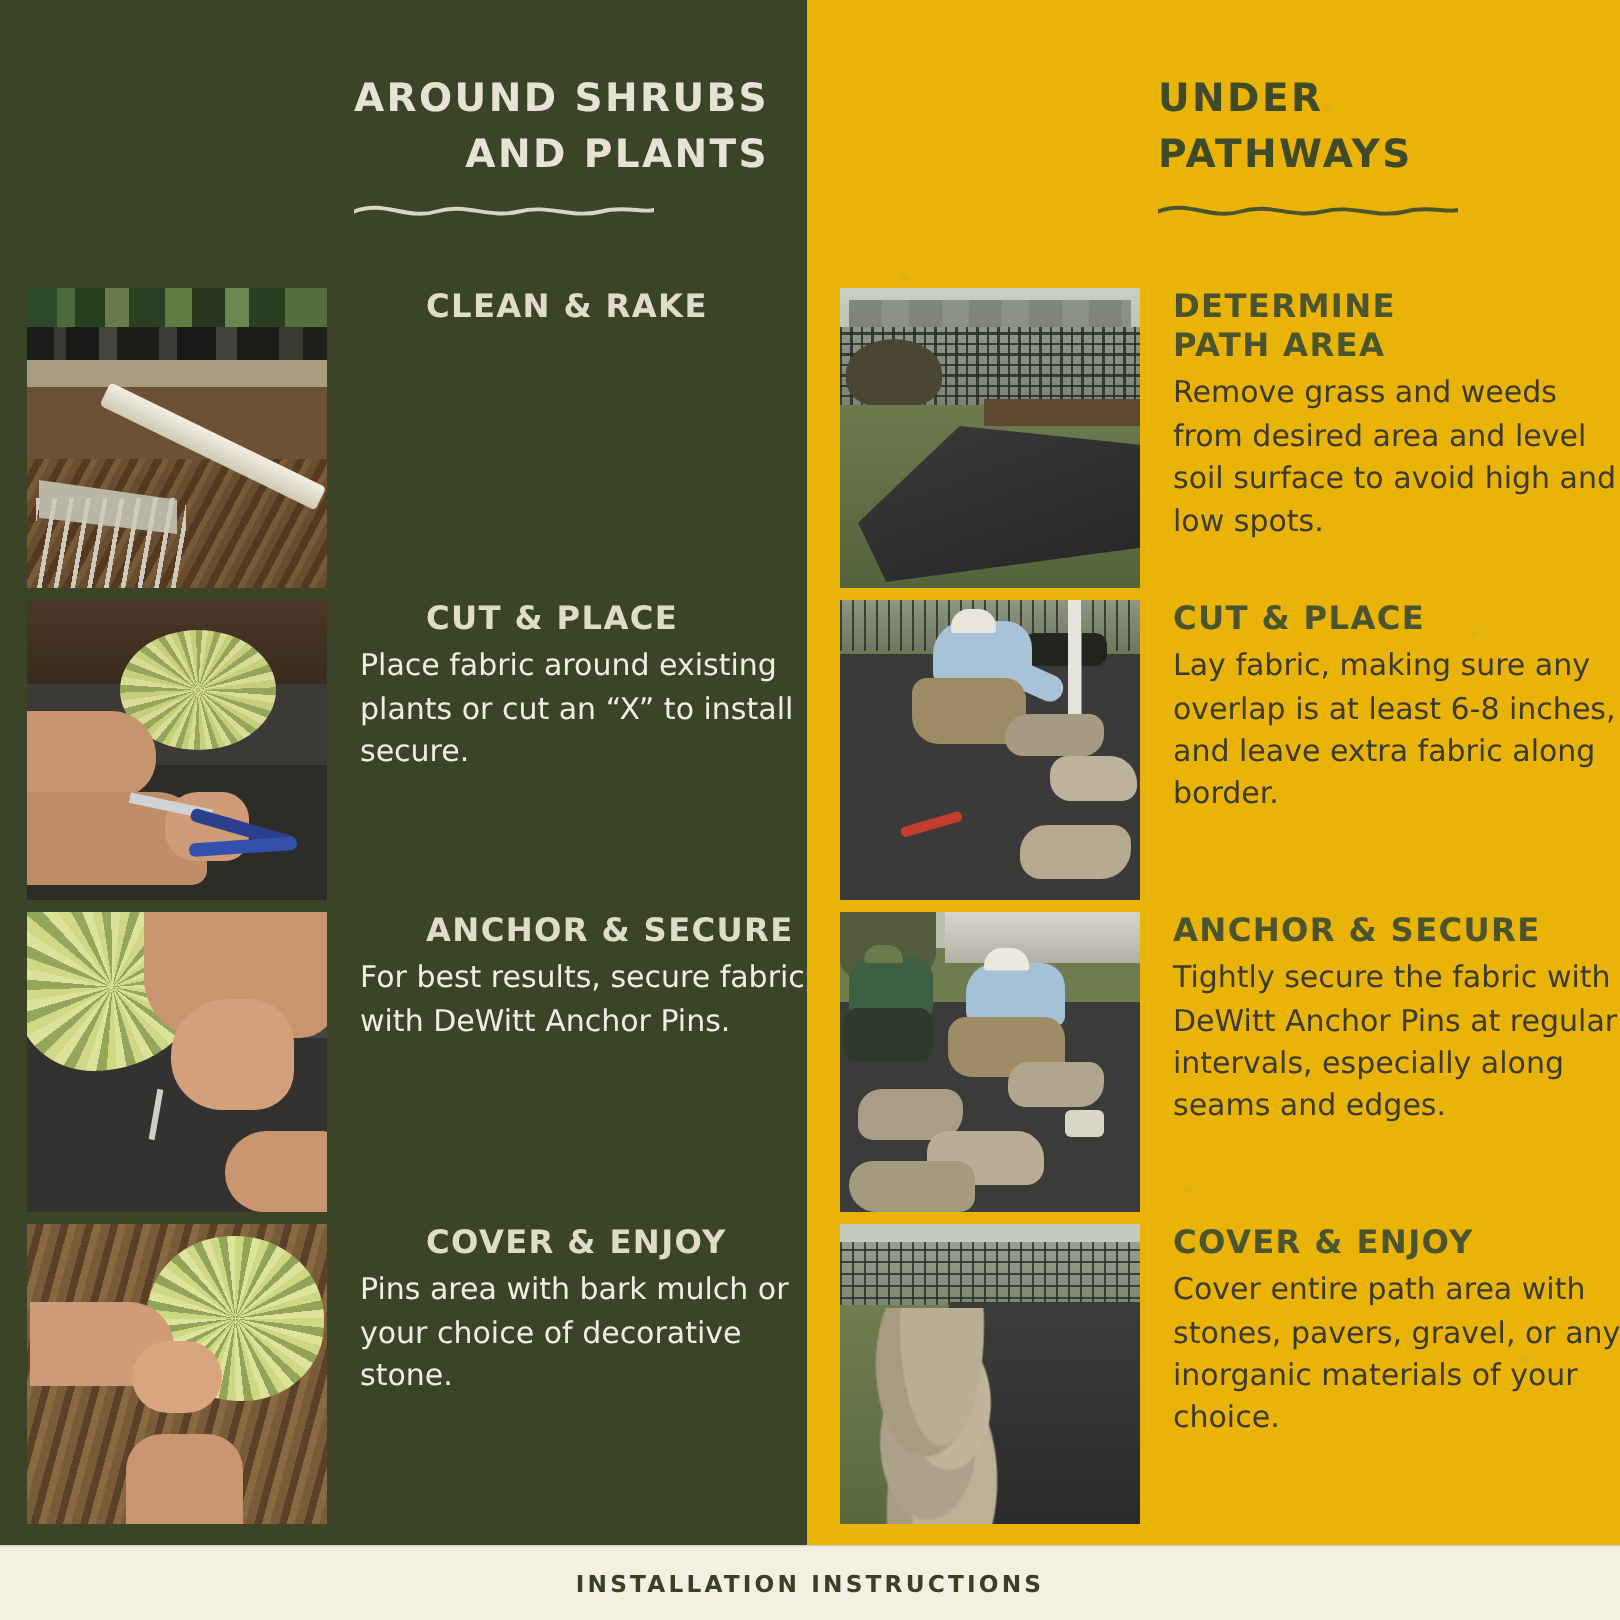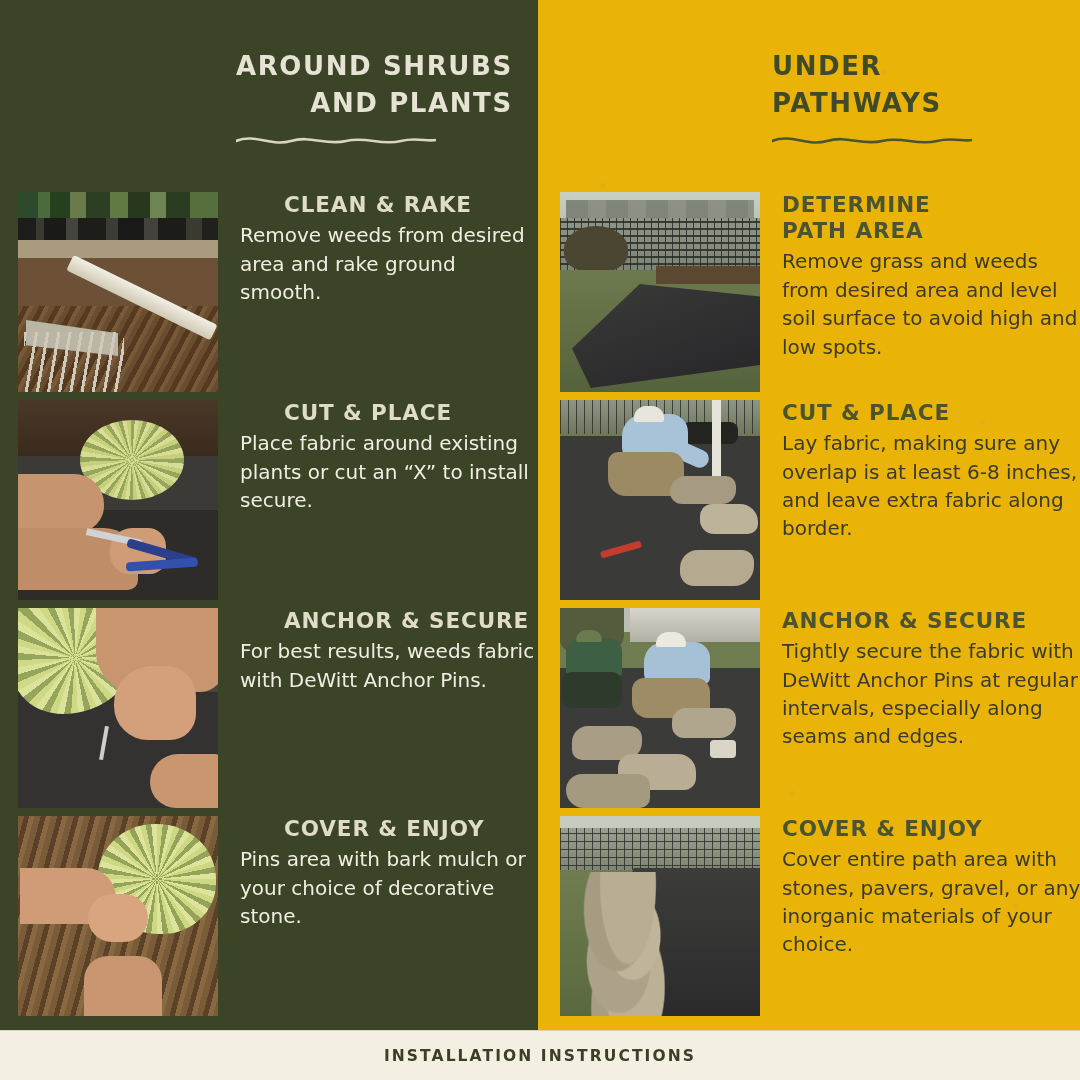--- a/index.html
+++ b/index.html
@@ -253,21 +253,20 @@
         <div class="ph l1-bg"></div>
         <div class="ph l1-mulch"></div>
         <div class="ph l1-pots"></div>
         <div class="ph l1-potrow"></div>
         <div class="ph l1-handle"></div>
         <div class="ph l1-head"></div>
         <div class="ph l1-tines"></div>
       </div>
       <div class="step-text">
         <div class="step-title">CLEAN &amp; RAKE</div>
-        <div class="step-body">Remove weeds from desired area and rake ground smooth.</div>
       </div>
     </div>
 
     <div class="step" style="left:18px; top:400px;">
       <div class="thumb">
         <div class="ph l2-bg"></div>
         <div class="ph l2-dirt"></div>
         <div class="ph l2-shrub2"></div>
         <div class="ph l2-armL"></div>
         <div class="ph l2-armR"></div>
@@ -286,21 +285,21 @@
       <div class="thumb">
         <div class="ph l3-bg"></div>
         <div class="ph l3-shrub"></div>
         <div class="ph l3-armtop"></div>
         <div class="ph l3-hand"></div>
         <div class="ph l3-pin"></div>
         <div class="ph l3-hand2"></div>
       </div>
       <div class="step-text">
         <div class="step-title">ANCHOR &amp; SECURE</div>
-        <div class="step-body">For best results, weeds fabric with DeWitt Anchor Pins.</div>
+        <div class="step-body">For best results, secure fabric with DeWitt Anchor Pins.</div>
       </div>
     </div>
 
     <div class="step" style="left:18px; top:816px;">
       <div class="thumb">
         <div class="ph l4-bg"></div>
         <div class="ph l4-mulch"></div>
         <div class="ph l4-shrub"></div>
         <div class="ph l4-armL"></div>
         <div class="ph l4-handL"></div>

